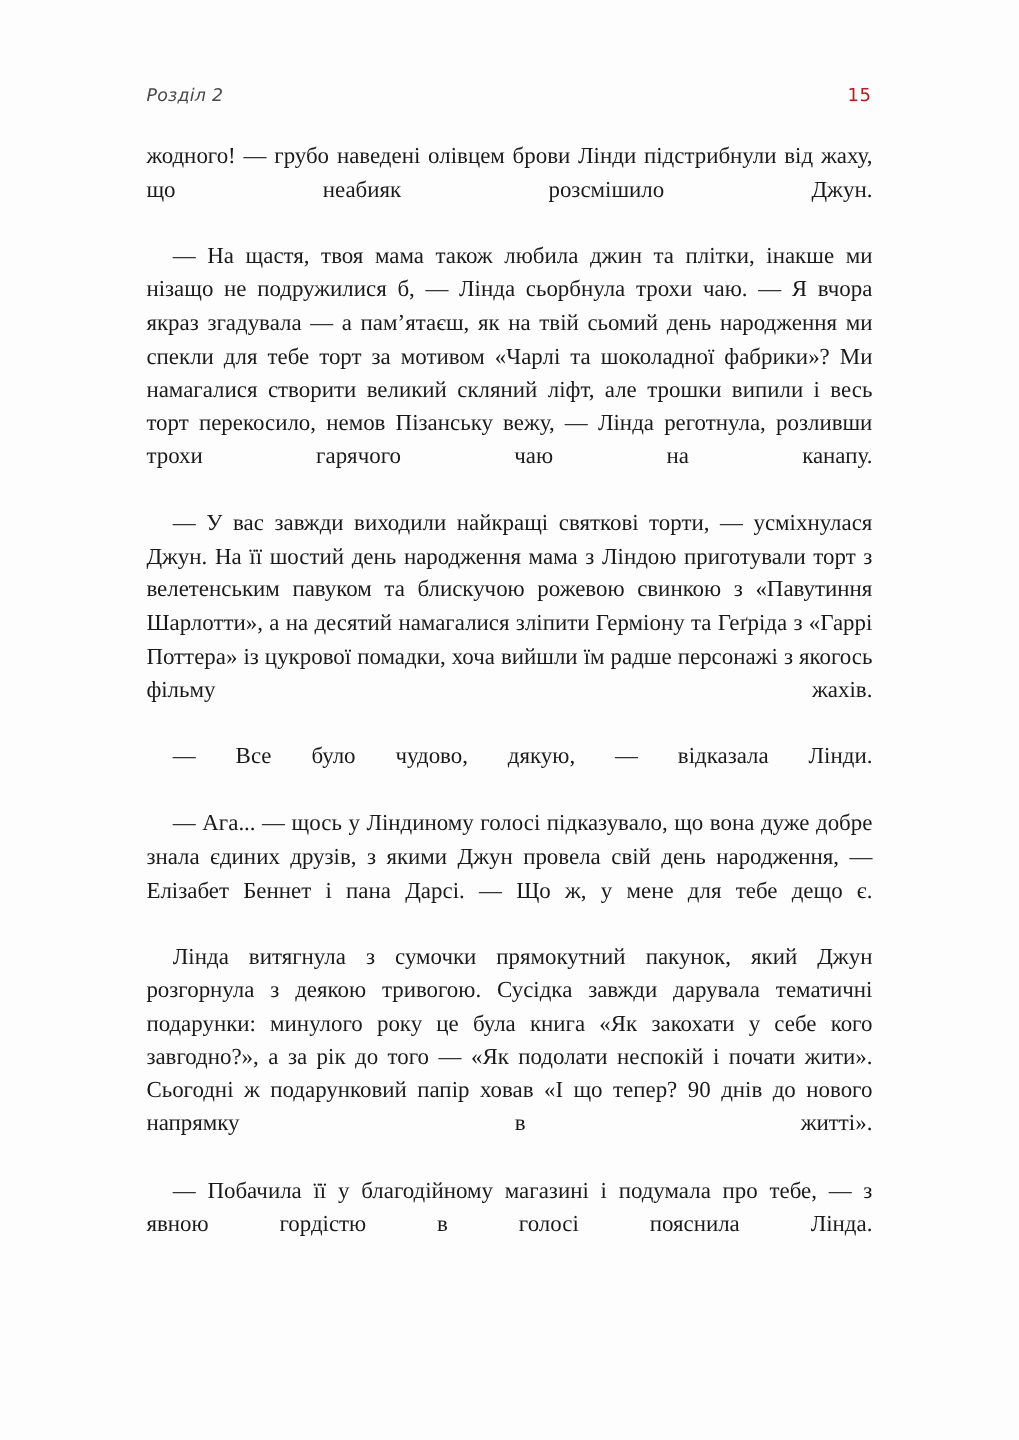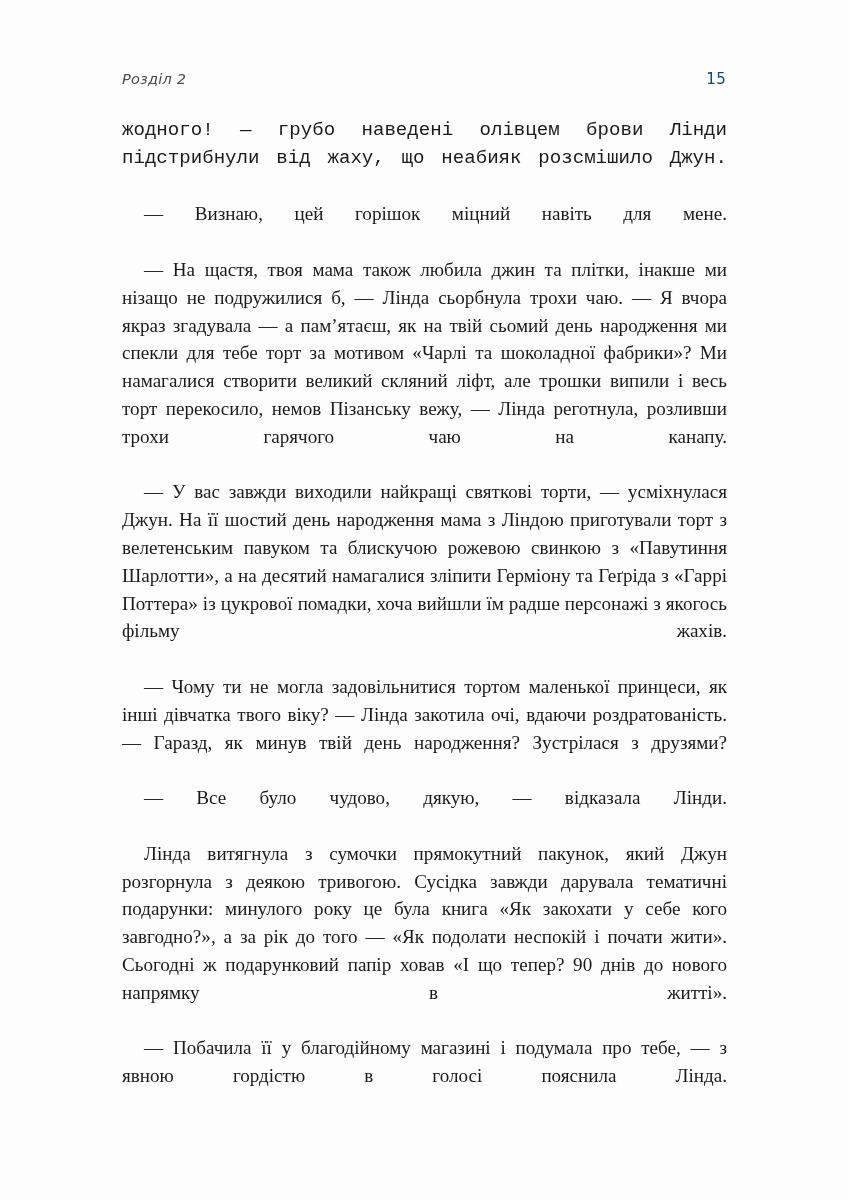--- a/index.html
+++ b/index.html
@@ -71,21 +71,20 @@
     text-justify: inter-word;
     hyphens: manual;
     -webkit-hyphens: manual;
     word-spacing: -0.1px;
     color: #1a1a1a;
   }
 
   
   .para.continued {
     text-indent: 0;
-    font-family: Liberation Mono, monospace;
   }
 
   
   .para.indented {
     text-indent: 22px;
     font-family: Liberation Serif, serif;
   }
 
   
   .para.dialogue {
@@ -99,27 +98,26 @@
     width: 100%;
   }
 </style>
 </head>
 <body style="background: rgb(253, 253, 253); color: rgb(26, 26, 26);">
 
 <div class="page" style="background: rgb(253, 253, 253);">
 
   <div class="running-head">
     <span class="chapter-label" style="color: rgb(74, 74, 74);">Розділ 2</span>
-    <span class="folio" style="color: #0c4a6e;">15</span>
+    <span class="folio" style="color: #b91c1c;">15</span>
   </div>
 
   <div class="text-block">
       <p class="para continued">жодного! — грубо наведені олівцем брови Лінди підстрибнули від жаху, що неабияк розсмішило Джун.</p>
-      <p class="para dialogue">— Визнаю, цей горішок міцний навіть для мене.</p>
       <p class="para dialogue">— На щастя, твоя мама також любила джин та плітки, інакше ми нізащо не подружилися б, — Лінда сьорбнула трохи чаю. — Я вчора якраз згадувала — а пам’ятаєш, як на твій сьомий день народження ми спекли для тебе торт за мотивом «Чарлі та шоколадної фабрики»? Ми намагалися створити великий скляний ліфт, але трошки випили і весь торт перекосило, немов Пізанську вежу, — Лінда реготнула, розливши трохи гарячого чаю на канапу.</p>
       <p class="para dialogue">— У вас завжди виходили найкращі святкові торти, — усміхнулася Джун. На її шостий день народження мама з Ліндою приготували торт з велетенським павуком та блискучою рожевою свинкою з «Павутиння Шарлотти», а на десятий намагалися зліпити Герміону та Геґріда з «Гаррі Поттера» із цукрової помадки, хоча вийшли їм радше персонажі з якогось фільму жахів.</p>
-      <p class="para dialogue">— Чому ти не могла задовільнитися тортом маленької принцеси, як інші дівчатка твого віку? — Лінда закотила очі, вдаючи роздратованість. — Гаразд, як минув твій день народження? Зустрілася з друзями?</p>
       <p class="para dialogue">— Все було чудово, дякую, — відказала Лінди.</p>
+      <p class="para dialogue">— Ага... — щось у Ліндиному голосі підказувало, що вона дуже добре знала єдиних друзів, з якими Джун провела свій день народження, — Елізабет Беннет і пана Дарсі. — Що ж, у мене для тебе дещо є.</p>
       <p class="para indented">Лінда витягнула з сумочки прямокутний пакунок, який Джун розгорнула з деякою тривогою. Сусідка завжди дарувала тематичні подарунки: минулого року це була книга «Як закохати у себе кого завгодно?», а за рік до того — «Як подолати неспокій і почати жити». Сьогодні ж подарунковий папір ховав «І що тепер? 90 днів до нового напрямку в житті».</p>
       <p class="para dialogue">— Побачила її у благодійному магазині і подумала про тебе, — з явною гордістю в голосі пояснила Лінда.</p>
     </div>
 
 </div>
 
 </body></html>

